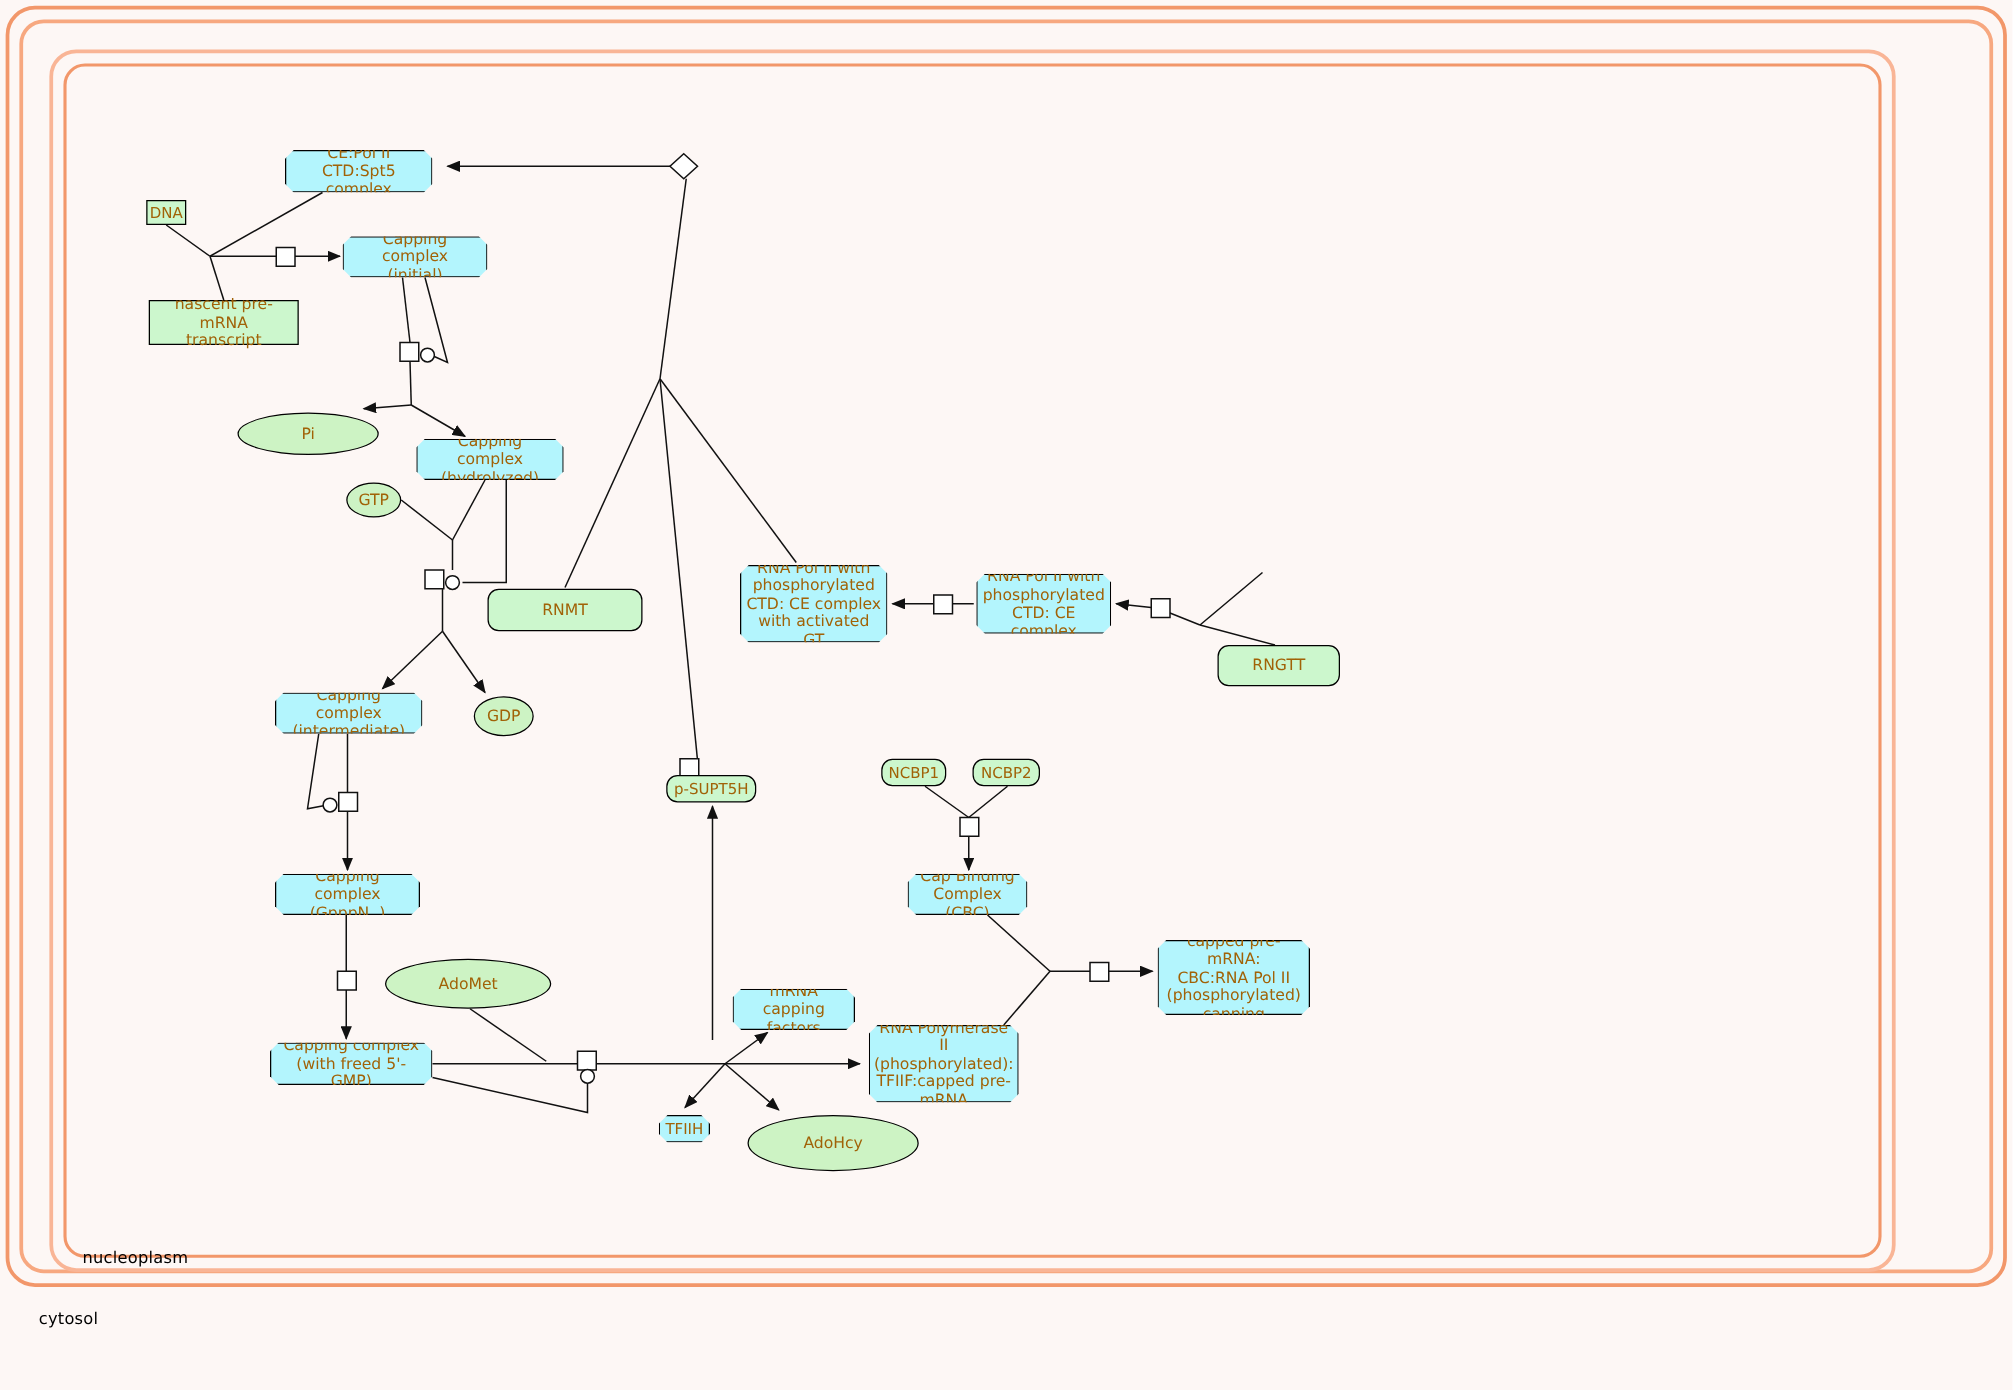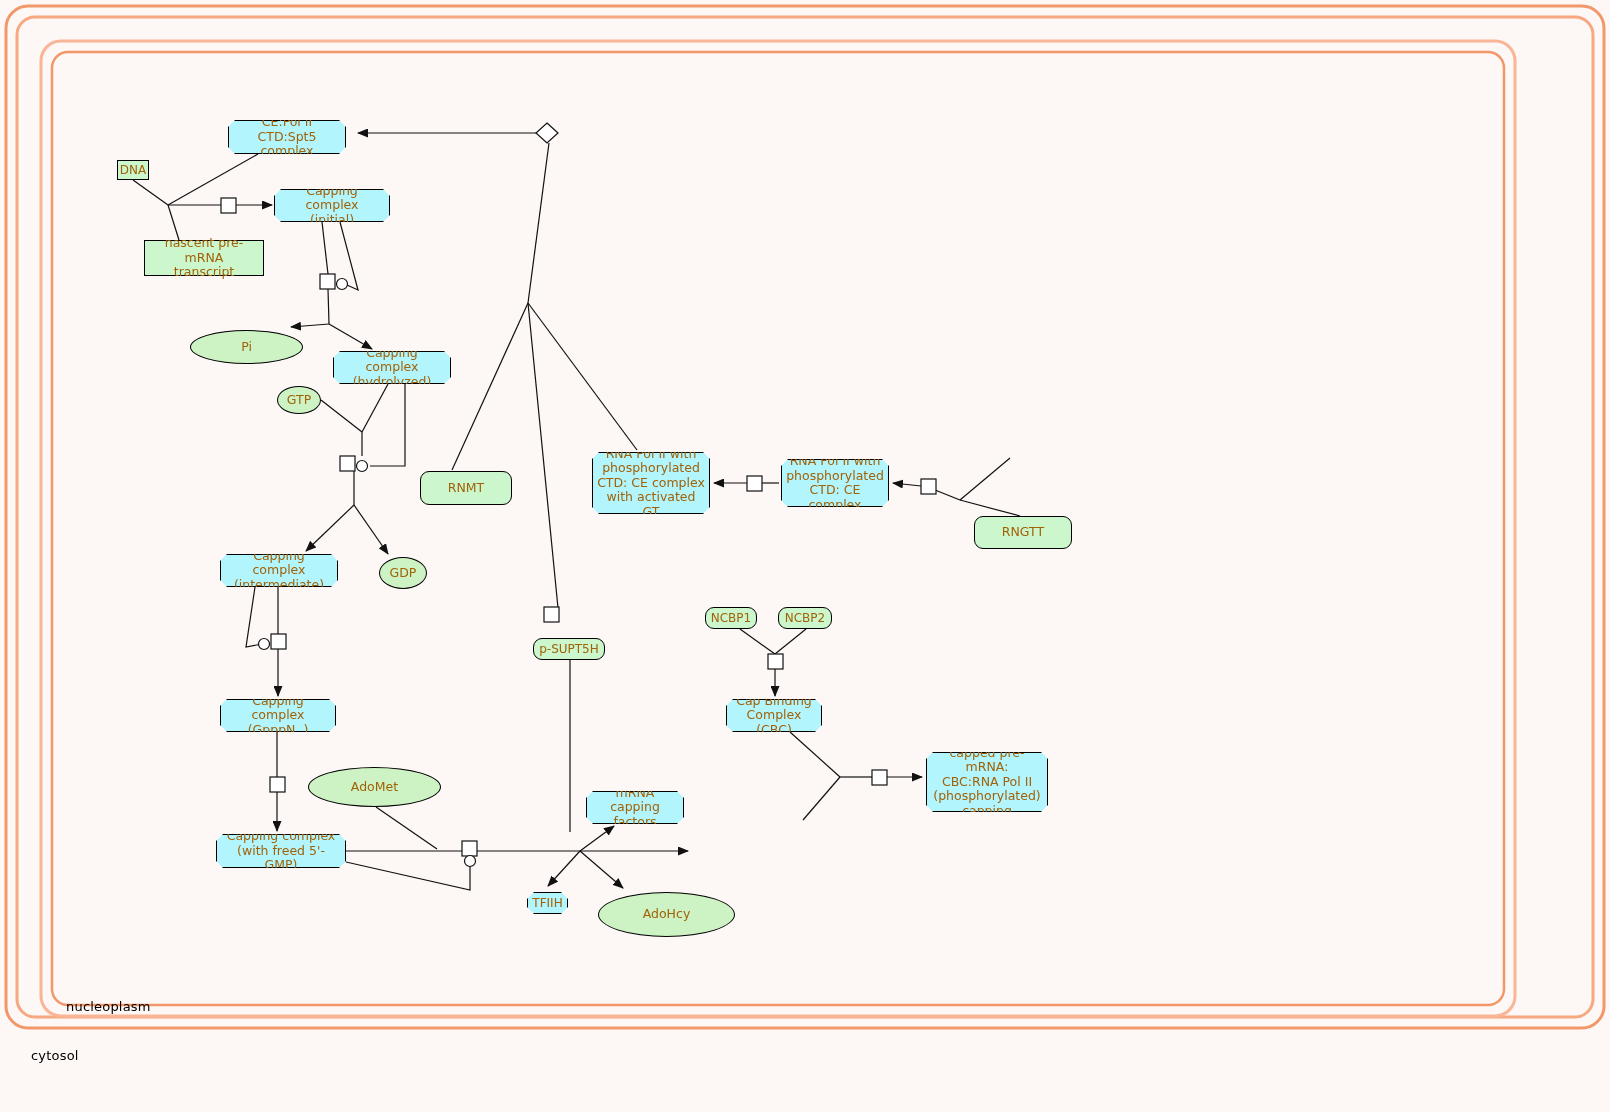--- a/index.html
+++ b/index.html
@@ -172,57 +172,61 @@
   </svg>
 
   <div class="comp-label" style="left:66px;top:999px;">nucleoplasm</div>
   <div class="comp-label" style="left:31px;top:1048px;">cytosol</div>
 
   <div class="node cplx" style="left:228px;top:120px;width:118px;height:34px;">CE:Pol II CTD:Spt5
 complex</div>
 
   <div class="node gene" style="left:117px;top:160px;width:32px;height:20px;font-size:12px;">DNA</div>
 
-  <div class="node gene" style="left:119px;top:240px;width:120px;height:36px;margin-left:25px;">nascent pre-mRNA
+  <div class="node gene" style="left:119px;top:240px;width:120px;height:36px;">nascent pre-mRNA
 transcript</div>
 
   <div class="node cplx" style="left:274px;top:189px;width:116px;height:33px;">Capping complex
 (initial)</div>
 
   <div class="node mol" style="left:190px;top:330px;width:113px;height:34px;">Pi</div>
 
   <div class="node cplx" style="left:333px;top:351px;width:118px;height:33px;">Capping complex
 (hydrolyzed)</div>
 
   <div class="node mol" style="left:277px;top:386px;width:44px;height:28px;">GTP</div>
 
-  <div class="node prot" style="left:420px;top:471px;width:92px;height:34px;">RNMT</div>
+  <div class="node prot" style="left:390px;top:471px;width:124px;height:34px;">RNMT</div>
 
   <div class="node cplx" style="left:220px;top:554px;width:118px;height:33px;">Capping complex
 (intermediate)</div>
 
   <div class="node mol" style="left:379px;top:557px;width:48px;height:32px;">GDP</div>
 
   <div class="node cplx" style="left:220px;top:699px;width:116px;height:33px;">Capping complex
 (GpppN..)</div>
 
   <div class="node mol" style="left:308px;top:767px;width:133px;height:40px;">AdoMet</div>
 
   <div class="node cplx" style="left:216px;top:834px;width:130px;height:34px;">Capping complex
 (with freed 5'- GMP)</div>
 
-  <div class="node prot" style="left:533px;top:620px;width:72px;height:22px;font-size:12px;margin-top:18px;">p-SUPT5H</div>
+  <div class="node prot" style="left:533px;top:620px;width:72px;height:22px;font-size:12px;">p-SUPT5H</div>
 
   <div class="node cplx" style="left:586px;top:791px;width:98px;height:33px;">mRNA capping
 factors</div>
 
   <div class="node cplx" style="left:527px;top:892px;width:41px;height:22px;font-size:12px;">TFIIH</div>
 
   <div class="node mol" style="left:598px;top:892px;width:137px;height:45px;text-align:center;">AdoHcy</div>
 
+  <div class="node cplx" style="left:695px;top:820px;width:120px;height:62px;">RNA Polymerase II
+(phosphorylated):
+TFIIF:capped pre-
+mRNA</div>
 
   <div class="node prot" style="left:705px;top:607px;width:52px;height:22px;font-size:12px;">NCBP1</div>
 
   <div class="node prot" style="left:778px;top:607px;width:54px;height:22px;font-size:12px;">NCBP2</div>
 
   <div class="node cplx" style="left:726px;top:699px;width:96px;height:33px;">Cap Binding
 Complex (CBC)</div>
 
   <div class="node cplx" style="left:926px;top:752px;width:122px;height:60px;">capped pre-mRNA:
 CBC:RNA Pol II

